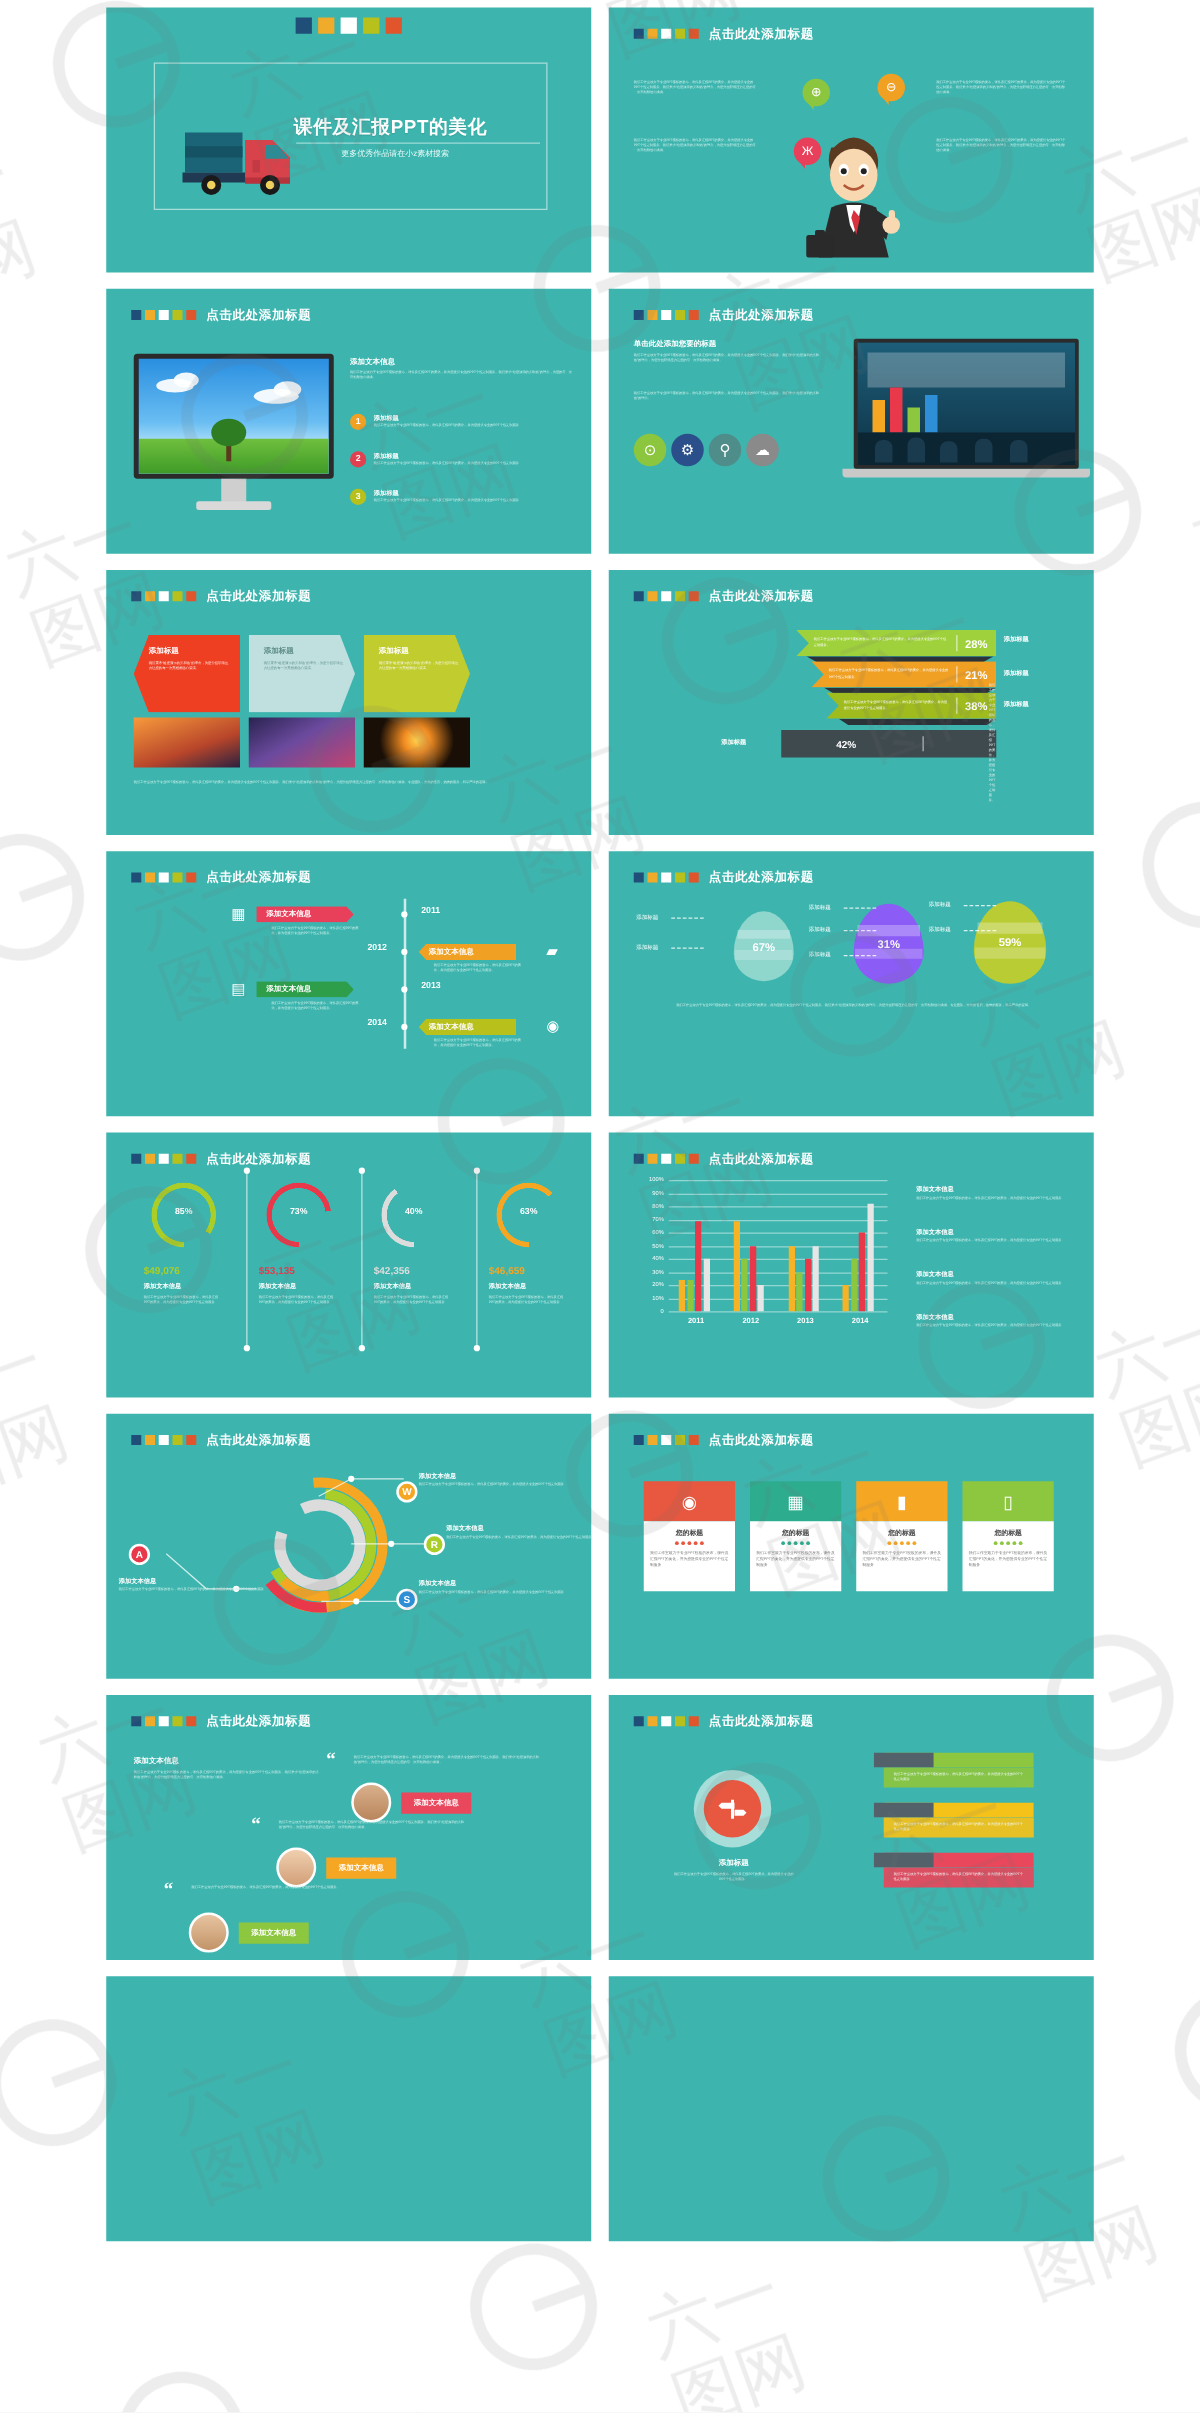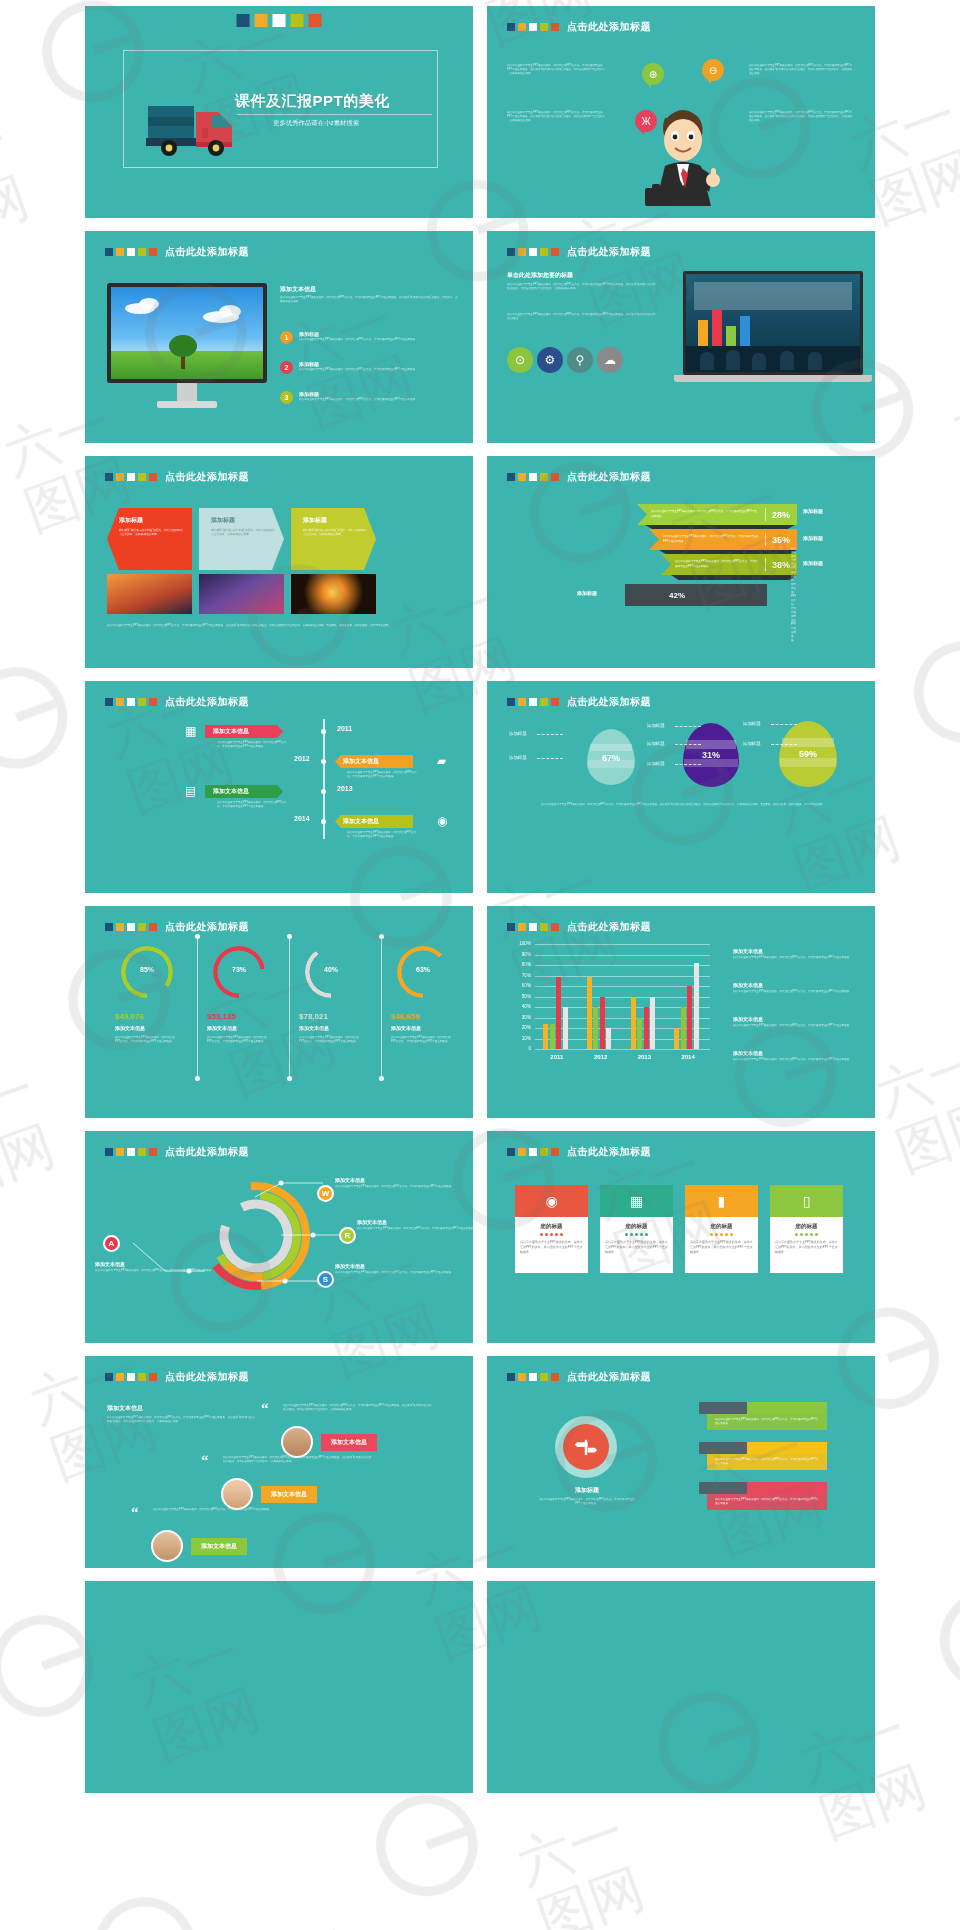--- a/index.html
+++ b/index.html
@@ -330,33 +330,33 @@
        <span class="tiny" style="width:108px;margin-left:14px;color:#fff">我们工作室致力于专业PPT模板的发布，课件及汇报PPT的美化，并为您提供专业的PPT个性定制服务。</span>
                 <span style="width:1px;height:13px;background:rgba(255,255,255,.65);margin:0 6px"></span>
                 <span class="fpct">28%</span>
      </div>
      <div style="position:absolute;left:158px;top:69px;width:150px;height:5px;background:#2c3338;
             clip-path:polygon(0 0,100% 0,94% 100%,6% 100%)"></div>
         <div class="fband" style="left:162px;top:73px;width:148px;height:21px;background:#f0a022;
               clip-path:polygon(0 0,100% 0,100% 100%,0 100%,10px 50%)">
        <span class="tiny" style="width:96px;margin-left:14px;color:#fff">我们工作室致力于专业PPT模板的发布，课件及汇报PPT的美化，并为您提供专业的PPT个性定制服务。</span>
                 <span style="width:1px;height:13px;background:rgba(255,255,255,.65);margin:0 6px"></span>
-                <span class="fpct">35%</span>
+                <span class="fpct">21%</span>
      </div>
      <div style="position:absolute;left:172px;top:94px;width:138px;height:5px;background:#2c3338;
             clip-path:polygon(0 0,100% 0,94% 100%,6% 100%)"></div>
         <div class="fband" style="left:174px;top:98px;width:136px;height:21px;background:#9fbb1e;
               clip-path:polygon(0 0,100% 0,100% 100%,0 100%,10px 50%)">
        <span class="tiny" style="width:84px;margin-left:14px;color:#fff">我们工作室致力于专业PPT模板的发布，课件及汇报PPT的美化，并为您提供专业的PPT个性定制服务。</span>
                 <span style="width:1px;height:13px;background:rgba(255,255,255,.65);margin:0 6px"></span>
                 <span class="fpct">38%</span>
      </div>
      <div style="position:absolute;left:184px;top:119px;width:126px;height:5px;background:#2c3338;
             clip-path:polygon(0 0,100% 0,94% 100%,6% 100%)"></div>
-        <div class="fband" style="left:138px;top:128px;width:142px;height:22px;background:#3f4a4f;gap:46px;
+        <div class="fband" style="left:138px;top:128px;width:172px;height:22px;background:#3f4a4f;gap:46px;
               ">
        <span style="font-size:8px;font-weight:bold;margin-left:44px">42%</span>
                 <span style="width:1px;height:12px;background:rgba(255,255,255,.6);margin:0 7px"></span>
                 <span class="tiny" style="color:#e3efee;width:78px">我们工作室致力于专业PPT模板的发布，课件及汇报PPT的美化，并为您提供专业的PPT个性定制服务。</span>
      </div>
 
     <div class="hdr-xs" style="position:absolute;left:316px;top:52px">添加标题</div>
     <div class="hdr-xs" style="position:absolute;left:316px;top:79px">添加标题</div>
     <div class="hdr-xs" style="position:absolute;left:316px;top:104px">添加标题</div>
     <div class="hdr-xs" style="position:absolute;left:90px;top:134px">添加标题</div>
@@ -411,21 +411,21 @@
           <span class="sq" style="background:#ffffff"></span>
           <span class="sq" style="background:#b8c01b"></span>
           <span class="sq" style="background:#e0552b"></span>
           <span class="title-txt">点击此处添加标题</span>
         </div>
         <div class="drop" style="left:100px;top:48px;width:48px;height:56px;background:#8fd6cd">
        <div style="position:absolute;left:0;right:0;top:42%;text-align:center;font-size:9px;font-weight:bold;color:#fff">67%</div>
        <div style="position:absolute;left:6%;right:6%;top:26%;height:14%;background:rgba(255,255,255,.28)"></div>
        <div style="position:absolute;left:2%;right:2%;top:56%;height:13%;background:rgba(255,255,255,.22)"></div>
      </div>
-        <div class="drop" style="left:196px;top:42px;width:56px;height:64px;background:#4c1d95">
+        <div class="drop" style="left:196px;top:42px;width:56px;height:64px;background:#8b5cf6">
        <div style="position:absolute;left:0;right:0;top:42%;text-align:center;font-size:9px;font-weight:bold;color:#fff">31%</div>
        <div style="position:absolute;left:6%;right:6%;top:26%;height:14%;background:rgba(255,255,255,.28)"></div>
        <div style="position:absolute;left:2%;right:2%;top:56%;height:13%;background:rgba(255,255,255,.22)"></div>
      </div>
         <div class="drop" style="left:292px;top:40px;width:58px;height:66px;background:#b9cc34">
        <div style="position:absolute;left:0;right:0;top:42%;text-align:center;font-size:9px;font-weight:bold;color:#fff">59%</div>
        <div style="position:absolute;left:6%;right:6%;top:26%;height:14%;background:rgba(255,255,255,.28)"></div>
        <div style="position:absolute;left:2%;right:2%;top:56%;height:13%;background:rgba(255,255,255,.22)"></div>
      </div>
         <div style="position:absolute;left:22px;top:50px;font-size:4.4px;color:#fff">添加标题</div>
@@ -476,21 +476,21 @@
         mask: radial-gradient(circle, transparent 58%, #000 59%);"></div>
       <div class="donut-lbl" style="left:140px;top:60px;width:28px;text-align:center">73%</div>
       <div class="money" style="position:absolute;left:122px;top:106px;color:#e8384a">$53,135</div>
       <div class="hdr-xs" style="position:absolute;left:122px;top:119px">添加文本信息</div>
       <div class="tiny" style="position:absolute;left:122px;top:130px;width:62px">我们工作室致力于专业PPT模板的发布，课件及汇报PPT的美化，并为您提供专业的PPT个性定制服务</div>
         <div class="donut" style="left:220px;top:40px;
         background:conic-gradient(from 180deg, #dcdcdc 0 144deg, rgba(255,255,255,0) 144deg 360deg);
         -webkit-mask: radial-gradient(circle, transparent 58%, #000 59%);
         mask: radial-gradient(circle, transparent 58%, #000 59%);"></div>
       <div class="donut-lbl" style="left:232px;top:60px;width:28px;text-align:center">40%</div>
-      <div class="money" style="position:absolute;left:214px;top:106px;color:#dcdcdc">$78,021</div>
+      <div class="money" style="position:absolute;left:214px;top:106px;color:#dcdcdc">$42,356</div>
       <div class="hdr-xs" style="position:absolute;left:214px;top:119px">添加文本信息</div>
       <div class="tiny" style="position:absolute;left:214px;top:130px;width:62px">我们工作室致力于专业PPT模板的发布，课件及汇报PPT的美化，并为您提供专业的PPT个性定制服务</div>
         <div class="donut" style="left:312px;top:40px;
         background:conic-gradient(from 180deg, #f5a623 0 226.8deg, rgba(255,255,255,0) 226.8deg 360deg);
         -webkit-mask: radial-gradient(circle, transparent 58%, #000 59%);
         mask: radial-gradient(circle, transparent 58%, #000 59%);"></div>
       <div class="donut-lbl" style="left:324px;top:60px;width:28px;text-align:center">63%</div>
       <div class="money" style="position:absolute;left:306px;top:106px;color:#f5a623">$46,659</div>
       <div class="hdr-xs" style="position:absolute;left:306px;top:119px">添加文本信息</div>
       <div class="tiny" style="position:absolute;left:306px;top:130px;width:62px">我们工作室致力于专业PPT模板的发布，课件及汇报PPT的美化，并为您提供专业的PPT个性定制服务</div>

